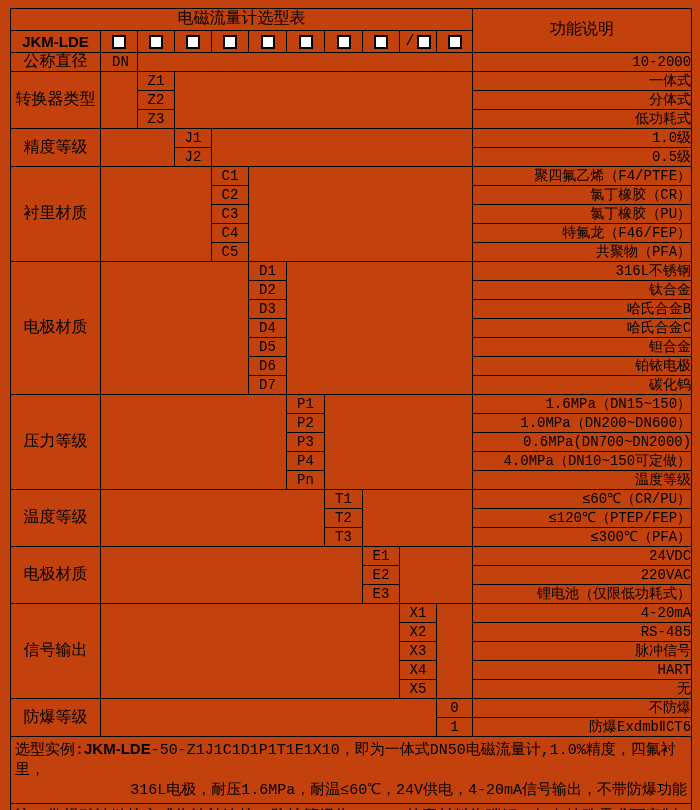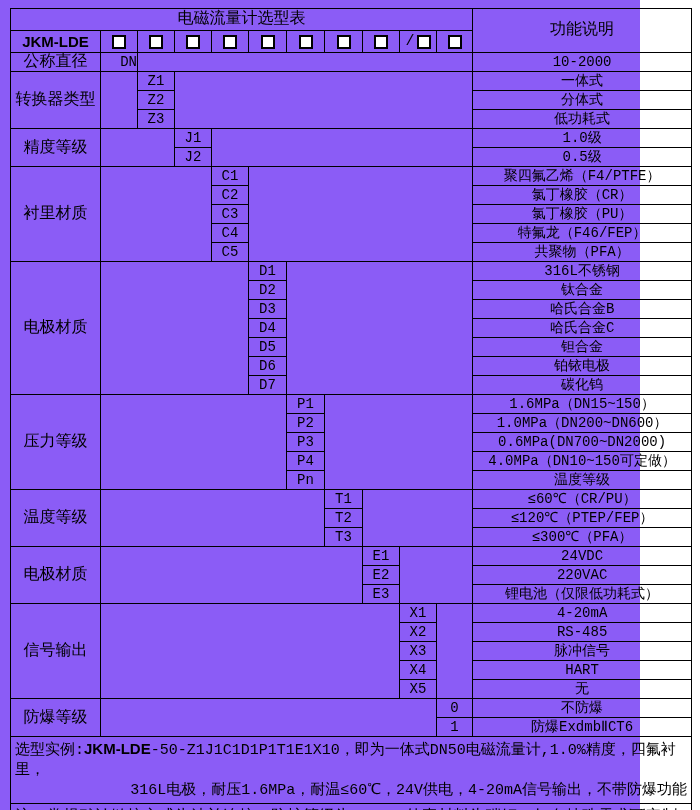--- a/index.html
+++ b/index.html
@@ -1,34 +1,34 @@
 <!DOCTYPE html>
 <html><head>
 <meta charset="utf-8">
 <style>
   html,body{margin:0;padding:0;background:#ffffff;}
-  .page{position:relative;width:640px;height:810px;background:#8b5cf6;
+  .page{position:relative;width:700px;height:810px;background:#c2410c;
         font-family:"Liberation Sans","DejaVu Sans",sans-serif;color:#000;text-decoration:underline;}
   table.sel{position:absolute;left:10px;top:8px;width:681px;
             border-collapse:collapse;table-layout:fixed;}
   td{border:1px solid #000;padding:0;text-align:center;vertical-align:middle;
      font-family:"Liberation Mono","DejaVu Sans Mono",monospace;
      font-size:14px;line-height:1.15;overflow:hidden;white-space:nowrap;}
   tr{height:19px;}
   tr.r-top{height:22px;}
   tr.r-ex{height:44px;}
   tr.r-note{height:26px;}
   td.title{font-size:16px;}
   td.fnh{font-size:16px;}
   td.model{font-family:"Liberation Sans","DejaVu Sans",sans-serif;
            font-weight:bold;font-size:15px;}
   td.label{font-size:16px;margin-top:20px;}
   td.code{font-size:14px;}
-  td.code.dn{text-align:right;padding-left:18px;}
-  td.desc{font-size:14px;}
+  td.code.dn{text-align:left;padding-left:11px;}
+  td.desc{font-size:14px;text-align:right;}
   .cb{display:inline-block;width:10px;height:10px;border:2px solid #000;
       vertical-align:middle;background:#fff;}
   .slash{font-size:15px;margin-right:2px;vertical-align:middle;}
   td.ex{font-size:15px;padding:2px 4px;white-space:normal;line-height:20px;}
   .ex1{text-align:left;}
   .ex1 .exm{font-family:"Liberation Sans","DejaVu Sans",sans-serif;font-weight:bold;}
   .ex2{text-align:right;}
   td.note{font-size:16px;text-align:left;padding:2px 4px;white-space:normal;}
 </style>
 </head>

